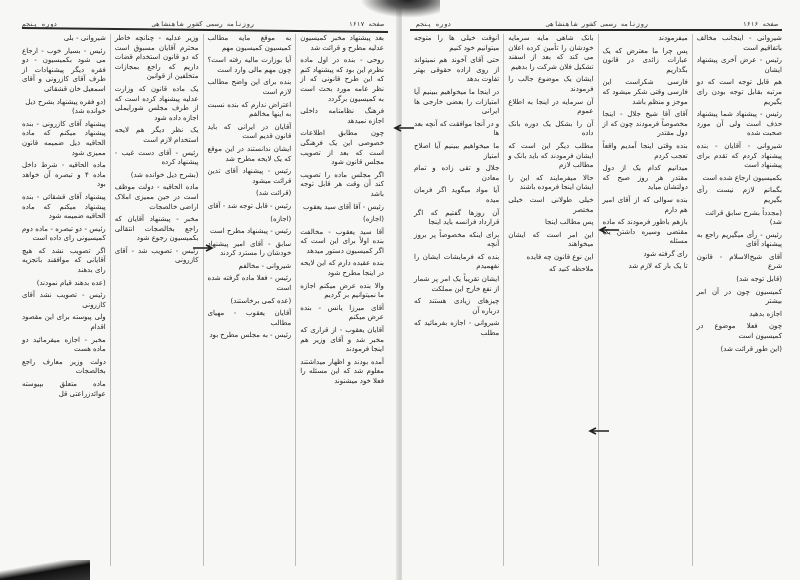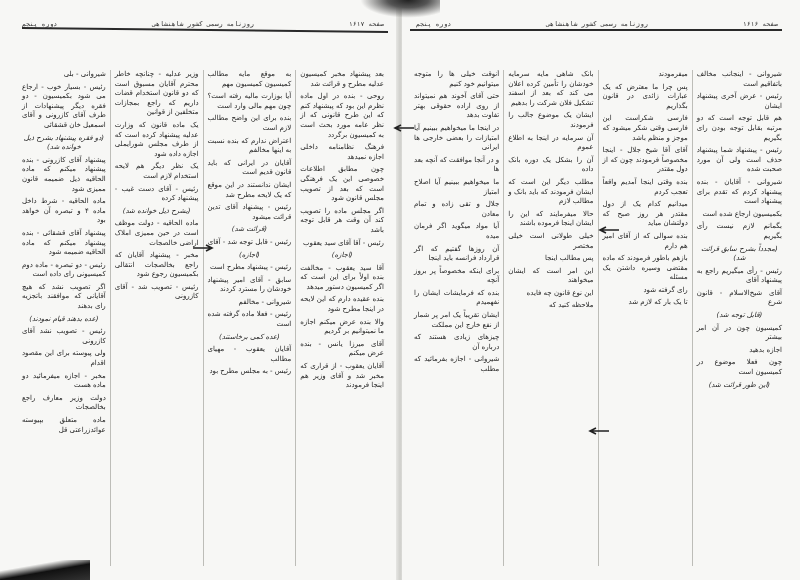--- a/index.html
+++ b/index.html
@@ -42,25 +42,24 @@
   .page.right .rule { left:8px; right:18px; }
   .cols {
     position:absolute; top:34px; bottom:14px; display:flex; direction:rtl;
   }
   .page.left .cols { left:18px; right:10px; }
   .page.right .cols { left:8px; right:14px; }
   .col {
     flex:1; padding:0 4px; direction:rtl; text-align:justify;
     font-size:7px; line-height:9.6px; overflow:hidden; color:#1e1e1e;
     border-left:1px solid #bdbdb8;
-    margin-top:36px;
   }
   .col:last-child { border-left:none; }
   .col p { margin:0 0 3px 0; }
-  .col .center { text-align:center;font-style:italic; }
+  .col .center { text-align:right; }
   .mark {
     position:absolute; width:22px; height:8px;
   }
   .mark svg { display:block; }
 </style>
 </head>
 <body>
 
 <div class="spread">
 
@@ -78,20 +77,21 @@
           <p>فرهنگ نظامنامه داخلی اجازه نمیدهد</p>
           <p>چون مطابق اطلاعات خصوصی این یک فرهنگی است که بعد از تصویب مجلس قانون شود</p>
           <p>اگر مجلس ماده را تصویب کند آن وقت هر قابل توجه باشد</p>
           <p>رئیس - آقا آقای سید یعقوب</p>
           <p class="center">(اجازه)</p>
           <p>آقا سید یعقوب - مخالفت بنده اولاً برای این است که اگر کمیسیون دستور میدهد</p>
           <p>بنده عقیده دارم که این لایحه در اینجا مطرح شود</p>
           <p>والا بنده عرض میکنم اجازه ما نمیتوانیم بر گردیم</p>
           <p>آقای میرزا یانس - بنده عرض میکنم</p>
           <p>آقایان یعقوب - از قراری که مخبر شد و آقای وزیر هم اینجا فرمودند</p>
+          <p>آمده بودند و اظهار میداشتند معلوم شد که این مسئله را فعلا خود میشنوند</p>
         </div>
         <div class="col">
           <p>به موقع مایه مطالب کمیسیون کمیسیون مهم</p>
           <p>آیا بوزارت مالیه رفته است؟ چون مهم مالی وارد است</p>
           <p>بنده برای این واضح مطالب لازم است</p>
           <p>اعتراض ندارم که بنده نسبت به اینها مخالفم</p>
           <p>آقایان در ایرانی که باید قانون قدیم است</p>
           <p>ایشان ندانستند در این موقع که یک لایحه مطرح شد</p>
           <p>رئیس - پیشنهاد آقای تدین قرائت میشود</p>
           <p class="center">(قرائت شد)</p>

